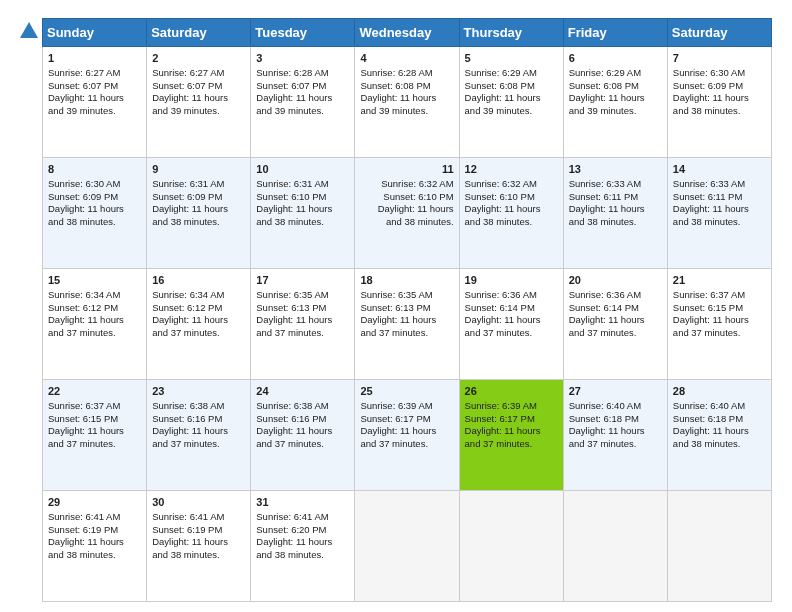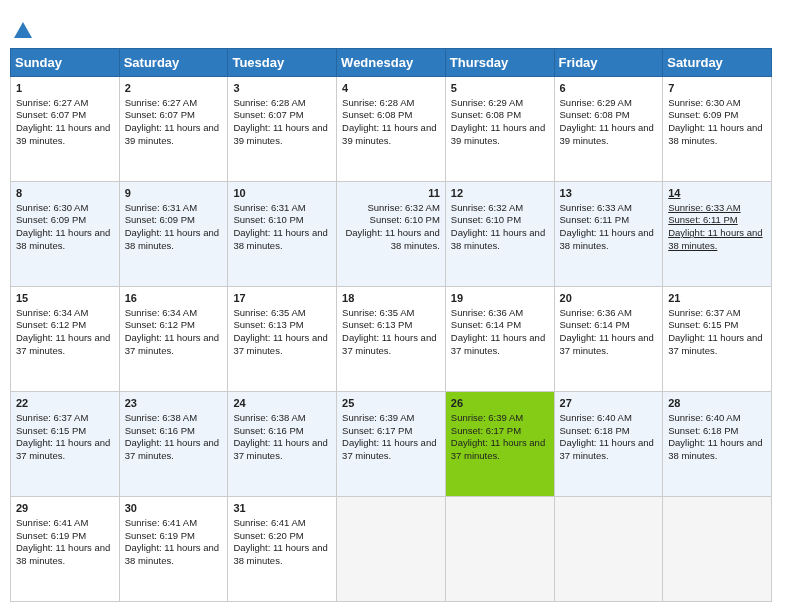--- a/index.html
+++ b/index.html
@@ -6,23 +6,23 @@
     body {
       width: 792px;
       height: 612px;
       background: #fff;
       font-family: Arial, sans-serif;
       overflow: hidden;
     }
     .page {
       width: 792px;
       height: 612px;
-      padding: 18px 20px 10px 10px;
+      padding: 18px 20px 10px 16px;
       display: flex;
-      flex-direction: column;
+      flex-direction: row;
     }
     .header {
       display: flex;
       justify-content: space-between;
       align-items: flex-start;
       margin-bottom: 10px;
     }
     .header-right {
       text-align: right;
     }
@@ -146,21 +146,21 @@
           <td><span class="day-num">6</span>Sunrise: 6:29 AM<br>Sunset: 6:08 PM<br>Daylight: 11 hours and 39 minutes.</td>
           <td><span class="day-num">7</span>Sunrise: 6:30 AM<br>Sunset: 6:09 PM<br>Daylight: 11 hours and 38 minutes.</td>
         </tr>
         <tr>
           <td style="background: rgb(238, 244, 251);"><span class="day-num">8</span>Sunrise: 6:30 AM<br>Sunset: 6:09 PM<br>Daylight: 11 hours and 38 minutes.</td>
           <td style="background: rgb(238, 244, 251);"><span class="day-num">9</span>Sunrise: 6:31 AM<br>Sunset: 6:09 PM<br>Daylight: 11 hours and 38 minutes.</td>
           <td style="background: rgb(238, 244, 251);"><span class="day-num">10</span>Sunrise: 6:31 AM<br>Sunset: 6:10 PM<br>Daylight: 11 hours and 38 minutes.</td>
           <td style="background: rgb(238, 244, 251); text-align: right;"><span class="day-num">11</span>Sunrise: 6:32 AM<br>Sunset: 6:10 PM<br>Daylight: 11 hours and 38 minutes.</td>
           <td style="background: rgb(238, 244, 251);"><span class="day-num">12</span>Sunrise: 6:32 AM<br>Sunset: 6:10 PM<br>Daylight: 11 hours and 38 minutes.</td>
           <td style="background: rgb(238, 244, 251);"><span class="day-num">13</span>Sunrise: 6:33 AM<br>Sunset: 6:11 PM<br>Daylight: 11 hours and 38 minutes.</td>
-          <td style="background: rgb(238, 244, 251); text-decoration: underline;"><span class="day-num">14</span>Sunrise: 6:33 AM<br>Sunset: 6:11 PM<br>Daylight: 11 hours and 38 minutes.</td>
+          <td style="background: rgb(238, 244, 251);"><span class="day-num">14</span>Sunrise: 6:33 AM<br>Sunset: 6:11 PM<br>Daylight: 11 hours and 38 minutes.</td>
         </tr>
         <tr>
           <td><span class="day-num">15</span>Sunrise: 6:34 AM<br>Sunset: 6:12 PM<br>Daylight: 11 hours and 37 minutes.</td>
           <td><span class="day-num">16</span>Sunrise: 6:34 AM<br>Sunset: 6:12 PM<br>Daylight: 11 hours and 37 minutes.</td>
           <td><span class="day-num">17</span>Sunrise: 6:35 AM<br>Sunset: 6:13 PM<br>Daylight: 11 hours and 37 minutes.</td>
           <td><span class="day-num">18</span>Sunrise: 6:35 AM<br>Sunset: 6:13 PM<br>Daylight: 11 hours and 37 minutes.</td>
           <td><span class="day-num">19</span>Sunrise: 6:36 AM<br>Sunset: 6:14 PM<br>Daylight: 11 hours and 37 minutes.</td>
           <td><span class="day-num">20</span>Sunrise: 6:36 AM<br>Sunset: 6:14 PM<br>Daylight: 11 hours and 37 minutes.</td>
           <td><span class="day-num">21</span>Sunrise: 6:37 AM<br>Sunset: 6:15 PM<br>Daylight: 11 hours and 37 minutes.</td>
         </tr>

